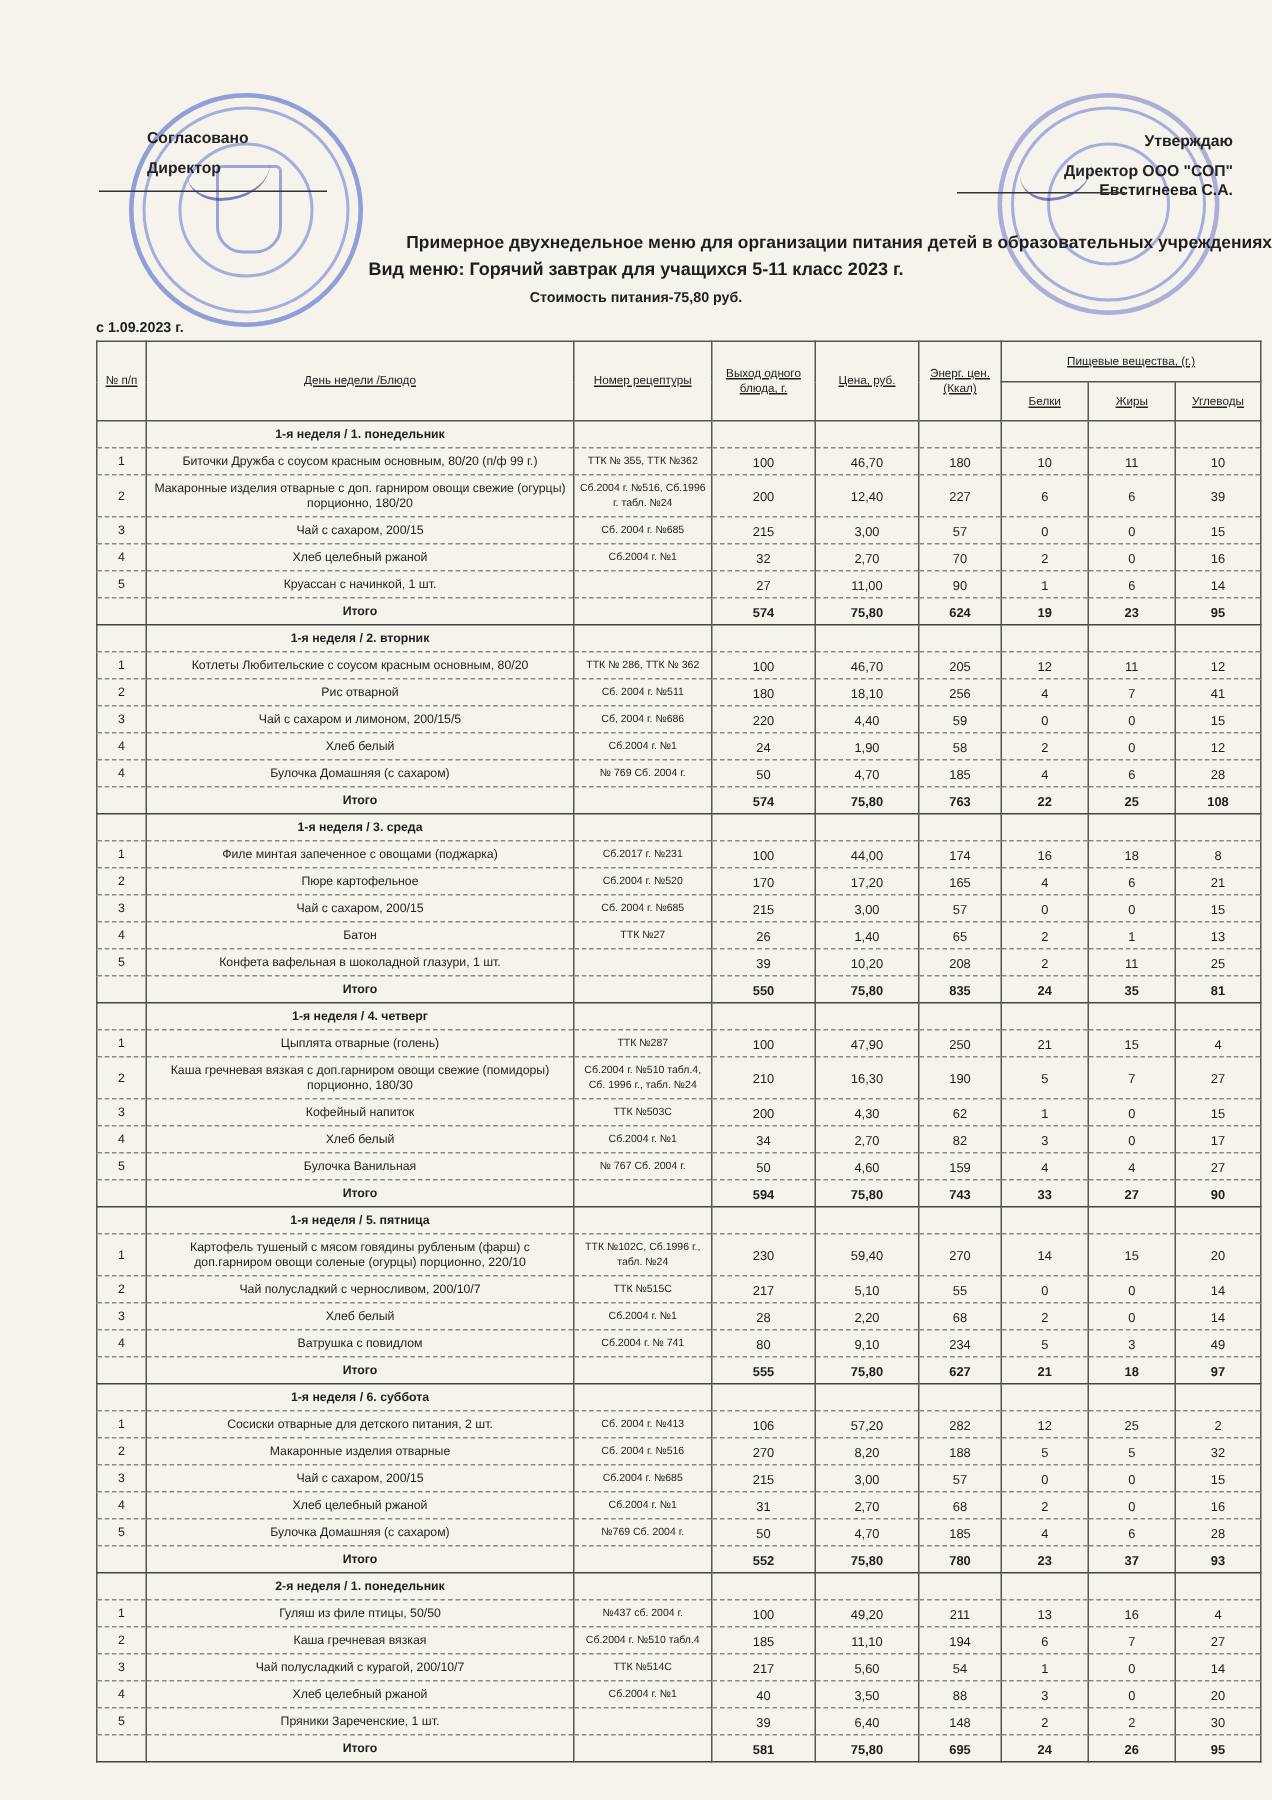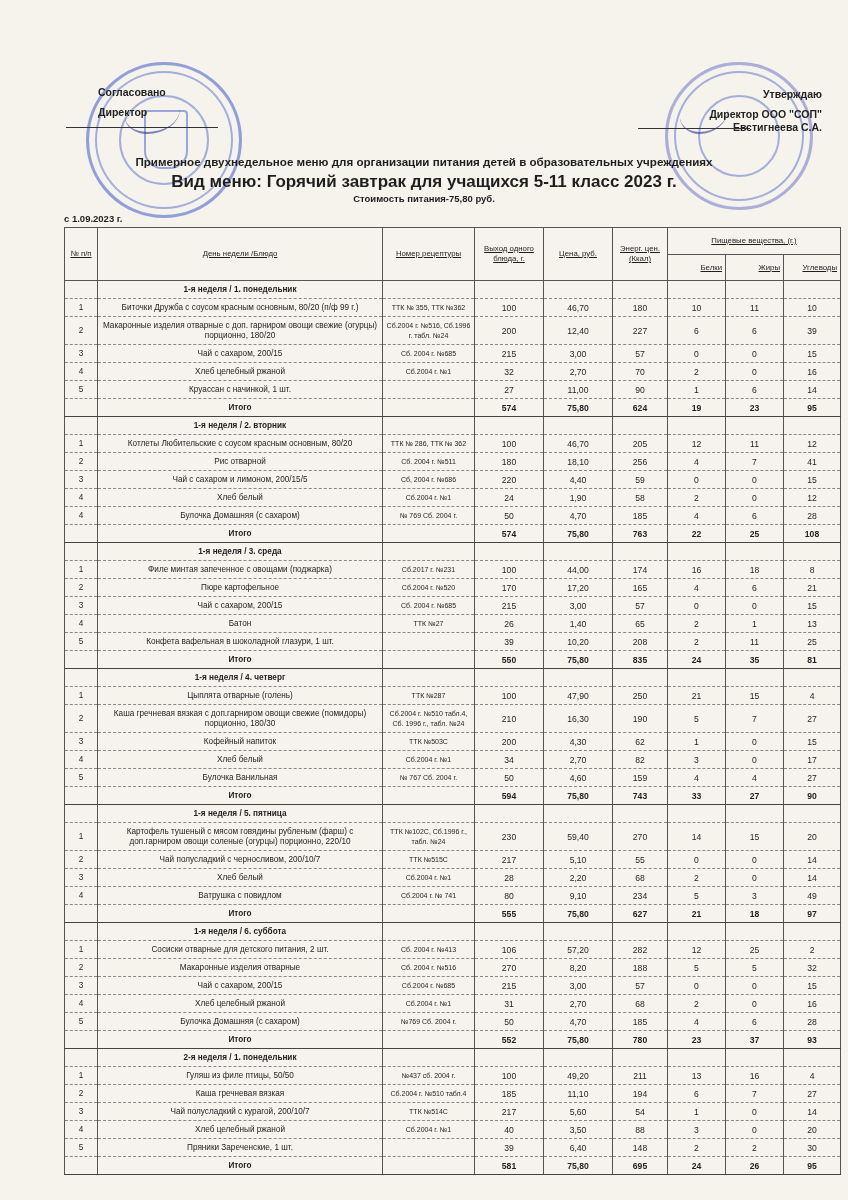--- a/index.html
+++ b/index.html
@@ -31,22 +31,22 @@
   .signature {
     position: absolute; height: 40px; border-bottom: 2px solid rgba(40,50,150,0.6);
     border-radius: 0 0 60% 40%;
   }
 
   .approval {
     position: absolute; font-weight: bold; font-size: 10.5px; color: #222;
   }
   .line { position: absolute; height: 1px; background: #333; }
 
-  .title-main { position: absolute; left: 0; right: 0; top: 155px; text-align: center; font-weight: bold; font-size: 11.6px; }
-  .title-sub { position: absolute; left: 0; right: 0; top: 172px; text-align: center; font-weight: bold; font-size: 17px; }
+  .title-main { position: absolute; left: 0; right: 0; top: 155px; text-align: right; font-weight: bold; font-size: 11.6px; }
+  .title-sub { position: absolute; left: 0; right: 0; top: 172px; text-align: center; font-weight: bold; font-size: 12px; }
   .title-cost { position: absolute; left: 0; right: 0; top: 193px; text-align: center; font-weight: bold; font-size: 9.5px; }
   .date { position: absolute; left: 64px; top: 213px; font-weight: bold; font-size: 9.5px; }
 
   table {
     position: absolute; left: 64px; top: 227px; width: 776px;
     border-collapse: collapse; table-layout: fixed;
     font-size: 8.2px;
   }
   td, th {
     border: 1px solid #555;
@@ -59,21 +59,21 @@
   tr td { border-top: 1px dashed #888; border-bottom: 1px dashed #888; }
   th { text-align: center; font-size: 7.8px; text-decoration: underline; }
   .c { text-align: center; }
   .num { text-align: center; font-size: 8.6px; }
   .rec { text-align: center; font-size: 7px; }
   .dish { text-align: center; margin-top: 21px; }
   .section td { font-weight: bold; }
   .total td { font-weight: bold; border-bottom: 1.5px solid #444; }
   .tall td { height: 27px; }
   .hdr1 th { height: 26px; }
-  .hdr2 th { height: 25px; text-align: right; }
+  .hdr2 th { height: 25px; }
 </style>
 </head>
 <body>
 
 <div class="page">
 
   <div class="stamp stamp-left" title="Муниципальное бюджетное общеобразовательное учреждение «Гимназия №5 Зеленодольского муниципального района Республики Татарстан»">
     <div class="inner-ring"></div>
     <div class="emblem"></div>
   </div>

